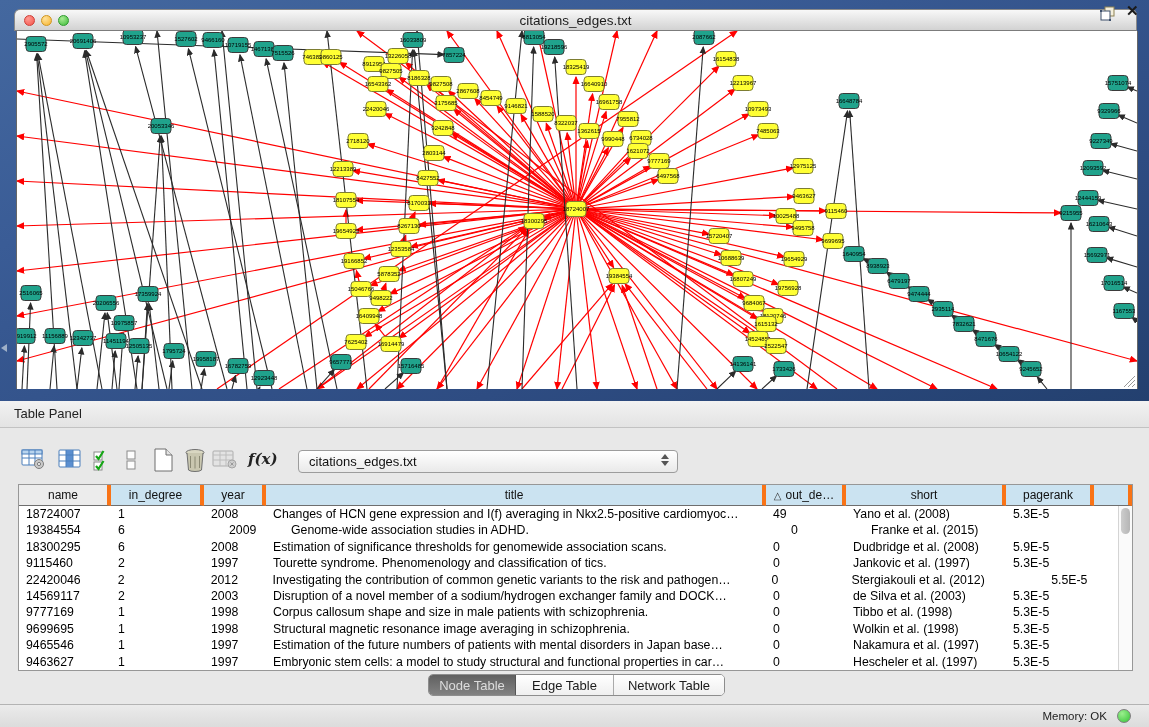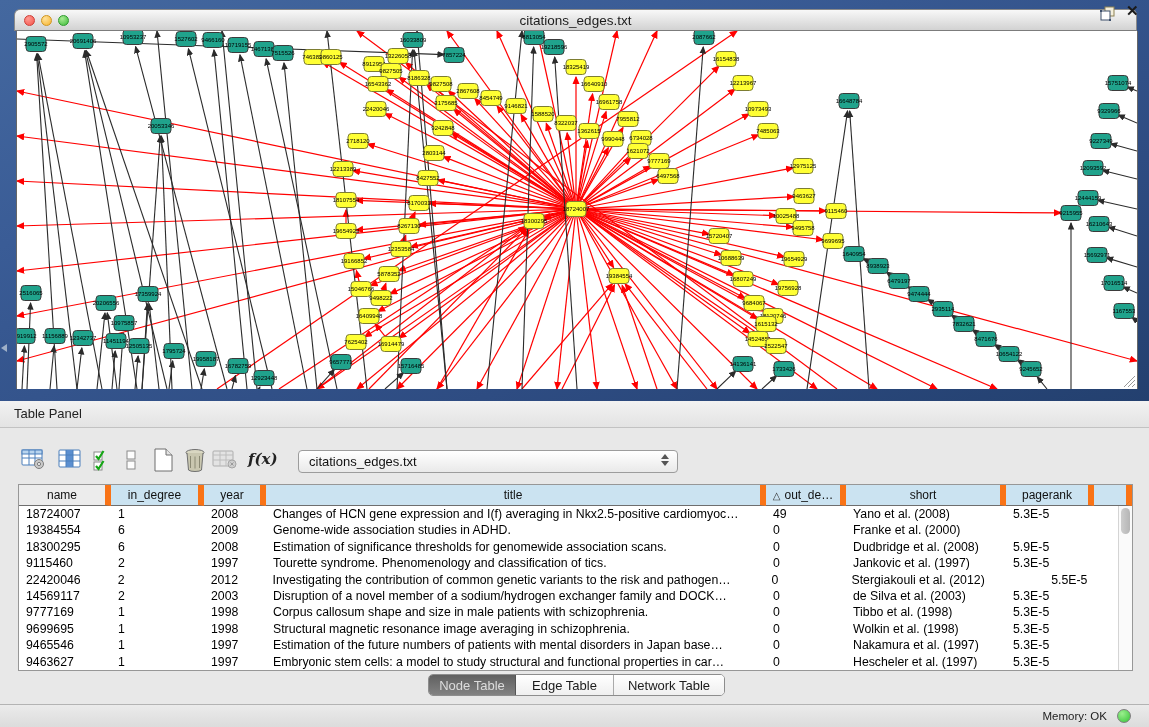--- a/index.html
+++ b/index.html
@@ -47,21 +47,21 @@
     border-bottom:5px solid #555;margin-bottom:2px;}
   #combo-arrows .down{width:0;height:0;border-left:4px solid transparent;border-right:4px solid transparent;
     border-top:5px solid #555;}
   #fx-icon{position:absolute;left:248px;top:450px;font-family:"DejaVu Serif",serif;
     font-style:italic;font-weight:bold;font-size:15px;color:#222;}
 
   
   #tbl{position:absolute;left:18px;top:484px;width:1115px;height:187px;background:#fff;
     border:1px solid #979797;box-sizing:border-box;}
   #thead{display:flex;height:21px;}
-  .th{box-sizing:border-box;height:21px;background:#cbe3f1;border-right:6px solid #f97316;
+  .th{box-sizing:border-box;height:21px;background:#cbe3f1;border-right:4px solid #f97316;
     border-bottom:1px solid #6e6e6e;font-size:12px;color:#111;display:flex;align-items:center;
     justify-content:center;white-space:nowrap;overflow:hidden;}
   .th.gray{background:#ececec;}
   .th .sort{font-size:10px;margin-right:4px;color:#333;}
   #tbody{position:relative;}
   .tr{display:flex;height:16.4px;}
   .td{box-sizing:border-box;padding-left:7px;font-size:12.3px;line-height:16.4px;color:#000;
     white-space:nowrap;overflow:hidden;}
   #vscroll{position:absolute;right:0;top:21px;width:14px;height:164px;background:#fafafa;
     border-left:1px solid #d4d4d4;box-sizing:border-box;}
@@ -846,24 +846,24 @@
           <div class="td" style="width: 93px;">1</div>
           <div class="td" style="width: 62px;">2008</div>
           <div class="td" style="width: 500px;">Changes of HCN gene expression and I(f) averaging in Nkx2.5-positive cardiomyoc…</div>
           <div class="td" style="width: 80px;">49</div>
           <div class="td" style="width: 160px;">Yano et al. (2008)</div>
           <div class="td" style="width: 88px;">5.3E-5</div>
         </div>
         <div class="tr">
           <div class="td" style="width: 92px;">19384554</div>
           <div class="td" style="width: 93px;">6</div>
-          <div class="td" style="width: 62px;">2009</div>
+          <div class="td" style="width: 62px; margin-left: 18px;">2009</div>
           <div class="td" style="width: 500px;">Genome-wide association studies in ADHD.</div>
           <div class="td" style="width: 80px;">0</div>
-          <div class="td" style="width: 160px;">Franke et al. (2000)</div>
+          <div class="td" style="width: 160px;">Franke et al. (2015)</div>
           <div class="td" style="width: 88px; margin-top: 30px;">5.6E-5</div>
         </div>
         <div class="tr">
           <div class="td" style="width: 92px;">18300295</div>
           <div class="td" style="width: 93px;">6</div>
           <div class="td" style="width: 62px;">2008</div>
           <div class="td" style="width: 500px;">Estimation of significance thresholds for genomewide association scans.</div>
           <div class="td" style="width: 80px;">0</div>
           <div class="td" style="width: 160px;">Dudbridge et al. (2008)</div>
           <div class="td" style="width: 88px;">5.9E-5</div>

